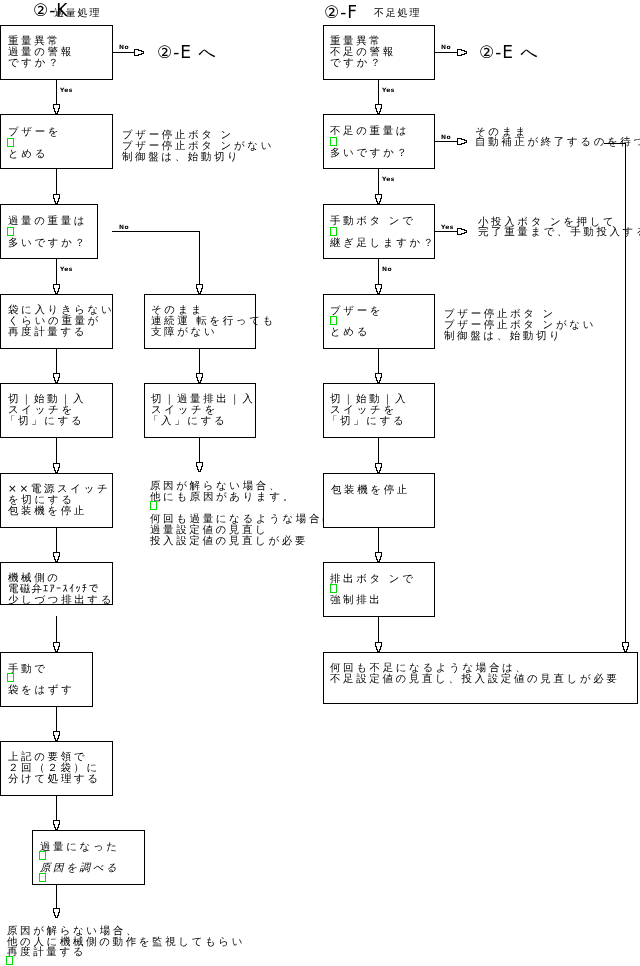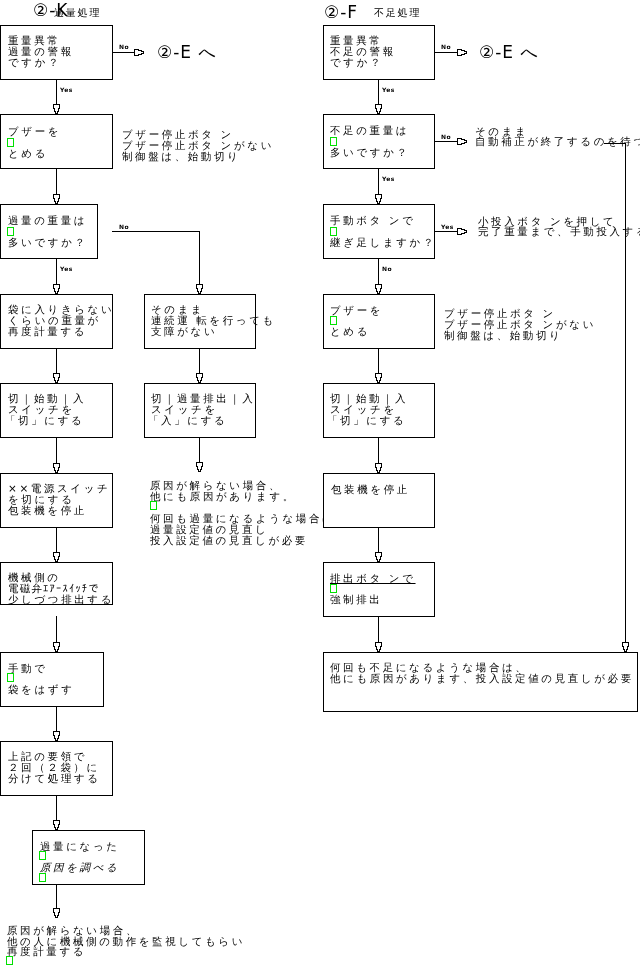--- a/index.html
+++ b/index.html
@@ -149,21 +149,21 @@
   <div class="t" style="left:7px;top:20px;">を切にする</div>
   <div class="t" style="left:7px;top:31px;">包装機を停止</div>
 </div>
 
 <div class="box" style="left:0;top:562px;width:113px;height:43px;">
   <div class="t" style="left:7px;top:9px;">機械側の</div>
   <div class="t" style="left:7px;top:20px;letter-spacing:1.2px;">電磁弁ｴｱｰｽｲｯﾁで</div>
   <div class="t" style="left:7px;top:31px;">少しづつ排出する</div>
 </div>
 
-<div class="box" style="left:0;top:652px;width:104px;height:55px;">
+<div class="box" style="left:0;top:652px;width:93px;height:55px;">
   <div class="t" style="left:7px;top:10px;">手動で</div>
   <div class="gm" style="left:6px;top:20px;"></div>
   <div class="t" style="left:7px;top:31px;">袋をはずす</div>
 </div>
 
 <div class="box" style="left:0;top:741px;width:113px;height:55px;">
   <div class="t" style="left:7px;top:9px;">上記の要領で</div>
   <div class="t" style="left:7px;top:20px;">２回（２袋）に</div>
   <div class="t" style="left:7px;top:31px;">分けて処理する</div>
 </div>
@@ -226,21 +226,21 @@
   <div class="t" style="left:6px;top:9px;">切｜始動｜入</div>
   <div class="t" style="left:6px;top:20px;">スイッチを</div>
   <div class="t" style="left:3px;top:31px;">「切」にする</div>
 </div>
 
 <div class="box" style="left:323px;top:473px;width:112px;height:55px;">
   <div class="t" style="left:7px;top:10px;">包装機を停止</div>
 </div>
 
 <div class="box" style="left:323px;top:562px;width:112px;height:55px;">
-  <div class="t" style="left:6px;top:10px;text-decoration:underline;">排出ボタ ンで</div>
+  <div class="t" style="left:6px;top:10px;">排出ボタ ンで</div>
   <div class="gm" style="left:6px;top:21px;"></div>
   <div class="t" style="left:6px;top:31px;">強制排出</div>
 </div>
 
-<div class="box" style="left:323px;top:652px;width:315px;height:60px;text-align:right;">
+<div class="box" style="left:323px;top:652px;width:315px;height:52px;text-align:right;">
   <div class="t" style="left:6px;top:9px;">何回も不足になるような場合は、</div>
-  <div class="t" style="left:6px;top:20px;">他にも原因があります、投入設定値の見直しが必要</div>
+  <div class="t" style="left:6px;top:20px;">不足設定値の見直し、投入設定値の見直しが必要</div>
 </div>
 
 </body></html>

